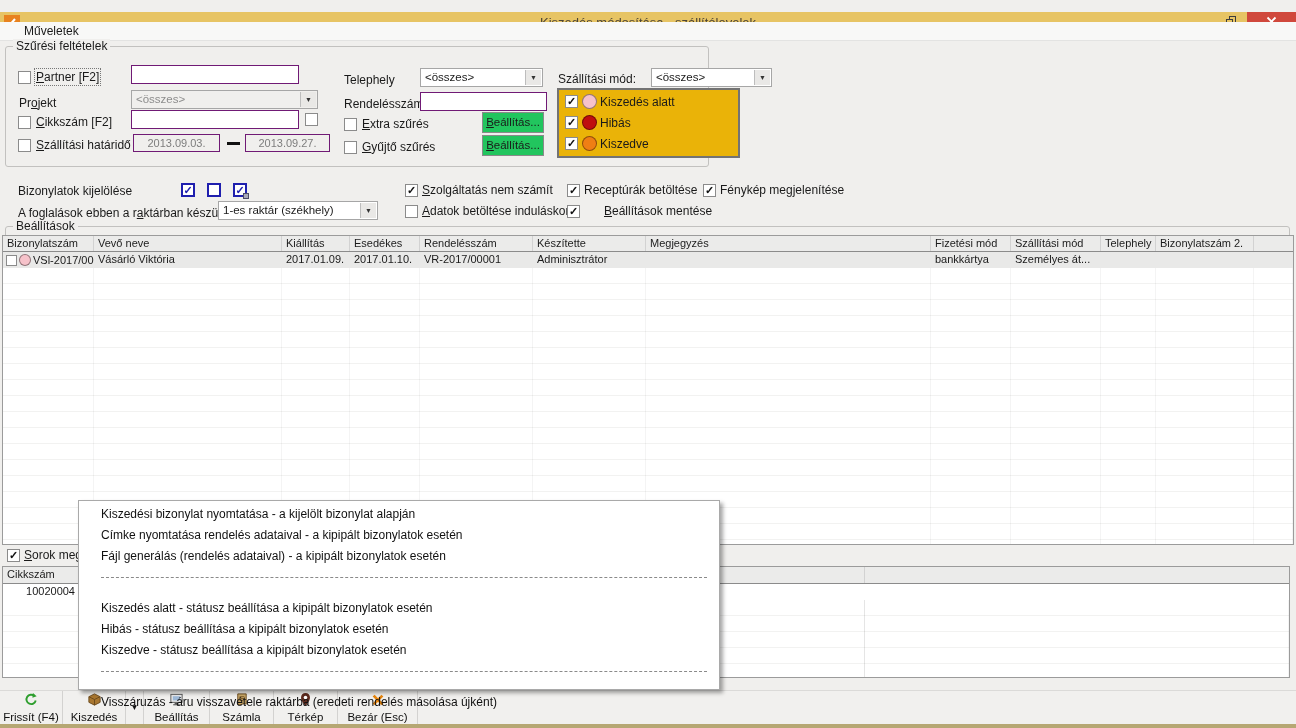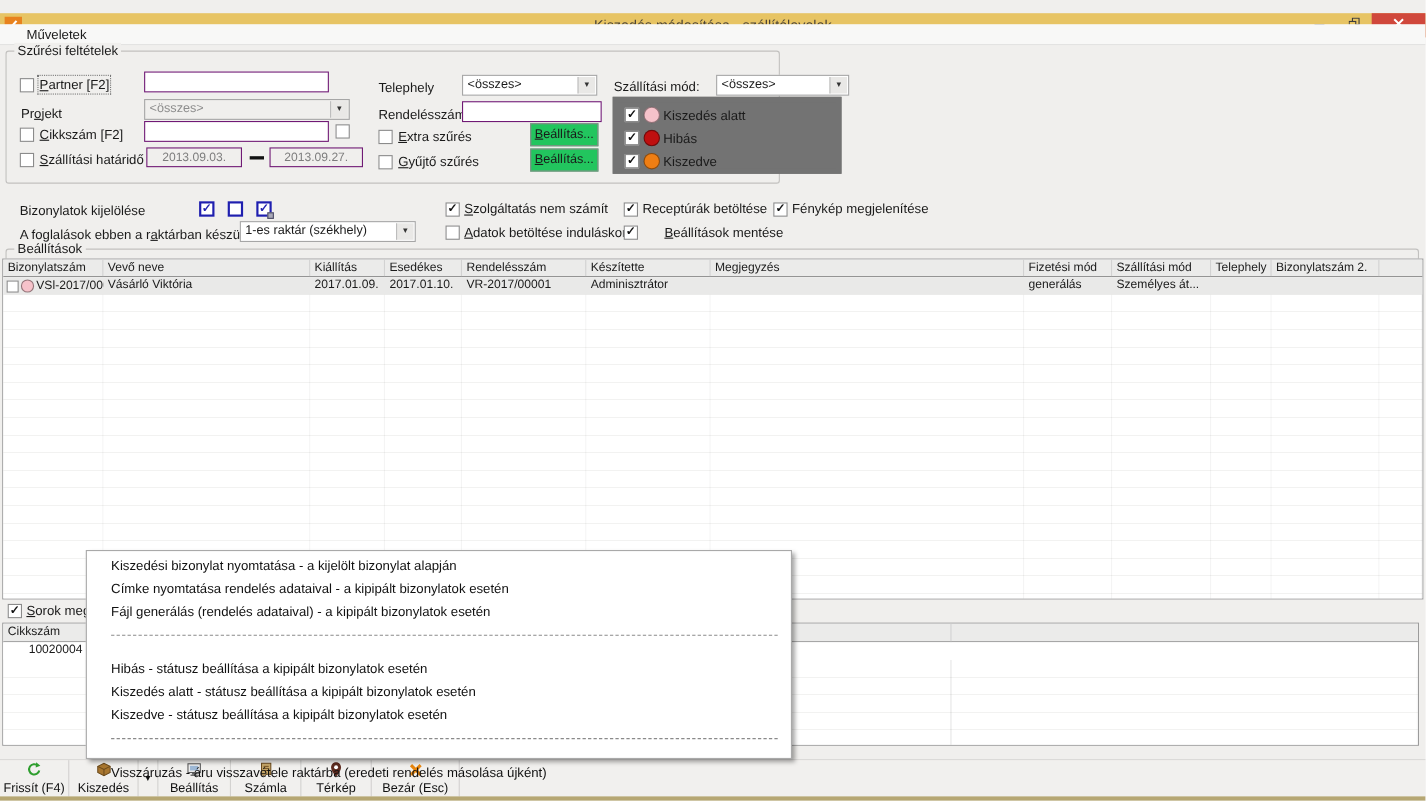--- a/index.html
+++ b/index.html
@@ -61,21 +61,21 @@
 
   
   .toolbar { position:absolute; left:0; top:690px; width:1296px; height:34px; background:#f1f0ee; border-top:1px solid #dbdad8; display:flex; }
   .tb-btn { border-right:1px solid #d3d2d0; display:flex; flex-direction:column; align-items:center; justify-content:center; gap:1px; }
   .tb-btn .tb-label { font-size:11.5px; color:#111; white-space:nowrap; }
   .tb-arrow { font-size:8px; color:#111; }
   .bottom-strip { position:absolute; left:0; top:724px; width:1296px; height:4px; background:#b6a773; }
 
   .fenykep-box { position:absolute; left:787px; top:52px; width:170px; height:114px; background:#f2f1ef; border:1px solid #4a4a4a;
                  display:flex; align-items:center; justify-content:center; font-weight:bold; font-size:15px; color:#111; }
-  .status-box { position:absolute; left:557px; top:88px; width:208px; height:70px; background:#737373; border:5px solid #737373; }
+  .status-box { position:absolute; left:557px; top:88px; width:183px; height:70px; background:#eab308; border:2px solid #737373; }
 </style>
 </head>
 <body>
 
 <div class="screen">
 
   <div class="titlebar">
     <span class="app-icon">
       <svg width="16" height="16">
           <rect width="16" height="16" fill="#e8821e"></rect>
@@ -227,21 +227,21 @@
           <span class="cb" style="position:static; width:11px; height:11px; flex:none;"></span>
           <span class="circle" style="position: static; width: 12px; height: 12px; flex: 0 0 auto; background: rgb(246, 194, 202);"></span>
           <span>VSl-2017/00002</span>
         </div>
         <div class="td t-c1">Vásárló Viktória</div>
         <div class="td t-c2">2017.01.09.</div>
         <div class="td t-c3">2017.01.10.</div>
         <div class="td t-c4">VR-2017/00001</div>
         <div class="td t-c5">Adminisztrátor</div>
         <div class="td t-c6"></div>
-        <div class="td t-c7">generálás</div>
+        <div class="td t-c7">bankkártya</div>
         <div class="td t-c8">Személyes át...</div>
         <div class="td t-c9"></div>
         <div class="td t-c10"></div>
         <div class="td t-c11"></div>
       </div>
     </div>
   </div>
 
   <span class="cb checked" style="left:7px; top:549px;"></span>
   <span class="lbl" style="left:24px; top:548px;"><u>S</u>orok meg</span>
@@ -266,22 +266,22 @@
     </div>
   </div>
 
   <div class="ctx-menu">
     <div class="mi">Kiszedési bizonylat nyomtatása - a kijelölt bizonylat alapján</div>
     <div class="mi">Címke nyomtatása rendelés adataival - a kipipált bizonylatok esetén</div>
     <div class="mi">Fájl generálás (rendelés adataival) - a kipipált bizonylatok esetén</div>
     <div class="msep">
         <div></div>
       </div>
+    <div class="mi">Kiszedés alatt - státusz beállítása a kipipált bizonylatok esetén</div>
     <div class="mi">Hibás - státusz beállítása a kipipált bizonylatok esetén</div>
-    <div class="mi">Kiszedés alatt - státusz beállítása a kipipált bizonylatok esetén</div>
     <div class="mi">Kiszedve - státusz beállítása a kipipált bizonylatok esetén</div>
     <div class="msep">
         <div></div>
       </div>
     <div class="mi">Visszáruzás - áru visszavétele raktárba (eredeti rendelés másolása újként)</div>
   </div>
 
   <div class="toolbar">
     <div class="tb-btn" style="width:63px;">
       <span><svg width="15" height="15" viewBox="0 0 16 16">

